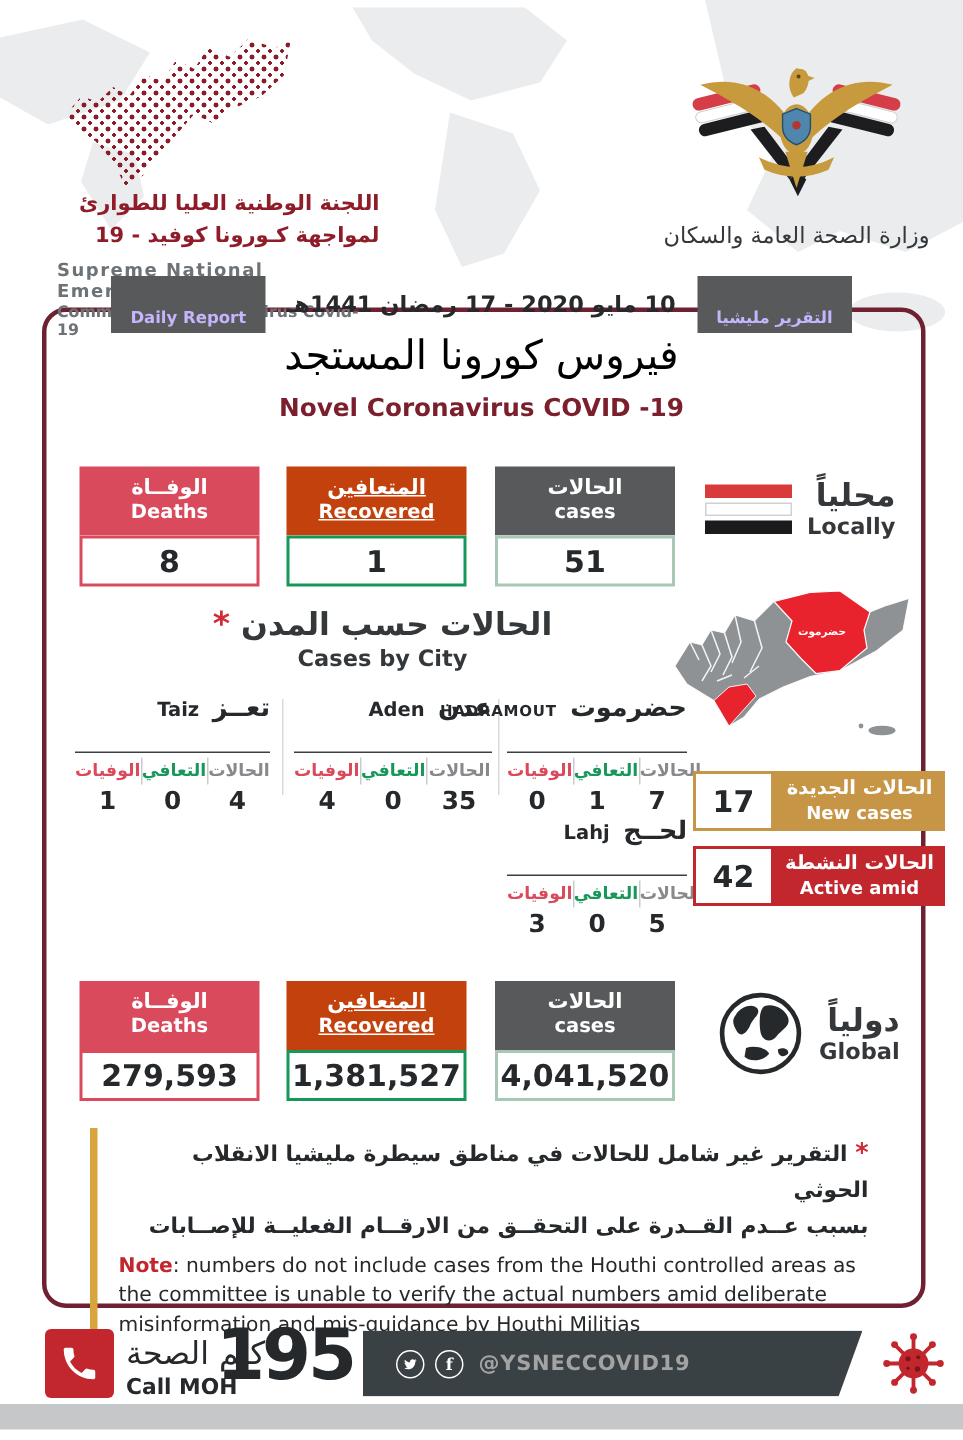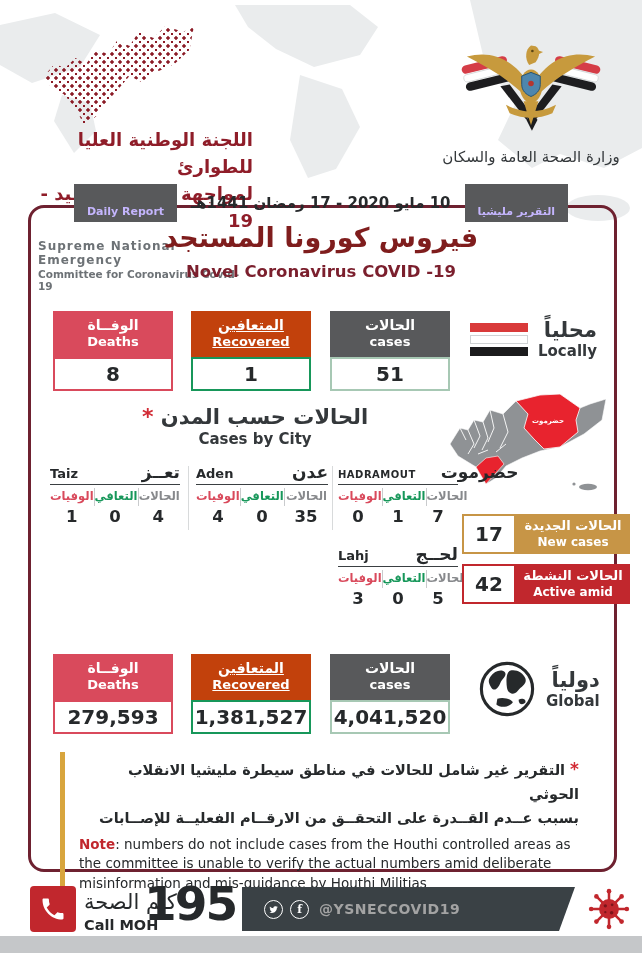--- a/index.html
+++ b/index.html
@@ -16,31 +16,31 @@
   .logo-block{left:38px;top:26px;width:215px;z-index:2;}
   .dots{
     width:150px;height:100px;margin-left:6px;
     background-image:
       radial-gradient(circle,#8b1b26 1.5px,transparent 1.8px),
       radial-gradient(circle,#8b1b26 1.1px,transparent 1.4px);
     background-size:8px 8px,8px 8px;
     background-position:0 0,4px 4px;
     clip-path:polygon(0% 50%,7% 38%,14% 42%,21% 32%,28% 38%,35% 24%,43% 28%,49% 14%,57% 20%,63% 6%,73% 12%,81% 0%,93% 6%,100% 0%,97% 24%,87% 38%,75% 46%,65% 56%,57% 50%,49% 64%,42% 76%,35% 90%,27% 100%,21% 82%,13% 68%,5% 62%);
   }
-  .logo-ar{font-size:18px;font-weight:bold;color:#8f1d29;line-height:1.5;}
+  .logo-ar{font-size:14px;font-weight:bold;color:#8f1d29;line-height:1.5;}
   .logo-en1{font-size:12px;font-weight:bold;color:#6d7276;letter-spacing:1px;margin-top:5px;}
   .logo-en2{font-size:10.5px;font-weight:bold;color:#6d7276;margin-top:1px;}
   .emblem-block{left:438px;top:38px;width:186px;text-align:center;z-index:2;}
   .ministry-name{font-size:15px;font-weight:normal;color:#34383b;margin-top:2px;}
   .report-bar{top:184px;left:0;width:100%;display:flex;justify-content:center;align-items:center;gap:10px;z-index:3;}
   .badge{background:#58595b;color:#c4b5fd;font-weight:bold;font-size:11px;padding:21px 13px 4px;}
   .report-date{font-size:15px;font-weight:bold;color:#26292b;padding:0 4px;text-align:right;}
   
   .main-box{left:28px;top:205px;width:583px;height:661px;border:3px solid #6e2130;border-radius:16px;z-index:1;}
-  .title-ar{top:222px;left:0;width:100%;text-align:center;font-size:27px;font-weight:bold;color:#7f1d1d;z-index:2;}
+  .title-ar{top:222px;left:0;width:100%;text-align:center;font-size:27px;font-weight:normal;color:#000000;z-index:2;}
   .title-en{top:262px;left:0;width:100%;text-align:center;font-size:16.5px;font-weight:bold;color:#7b1f2d;z-index:2;}
   
   .stat-card{width:120px;text-align:center;z-index:2;}
   .stat-head{color:#fff;font-weight:bold;line-height:1.3;padding:5px 2px 6px;}
   .stat-head .ar{font-size:14px;}
   .stat-head .en{font-size:13px;}
   .stat-val{background:#fff;border:2px solid;font-size:20px;font-weight:bold;color:#26292b;padding:3px 0;}
   .card-red  .stat-head{background:#d94a5c;} .card-red  .stat-val{border-color:#d94a5c;}
   .card-green .stat-head{background:#c2410c;text-decoration:underline;} .card-green .stat-val{border-color:#17975a;}
   .card-gray .stat-head{background:#58595b;} .card-gray .stat-val{border-color:#a7c8b4;}
@@ -52,21 +52,21 @@
   .flag .f-white{background:#fff;border:1px solid #cfd2d4;height:7px;}
   .flag .f-black{background:#1b1b1d;}
   .scope-ar{font-size:21px;font-weight:bold;color:#34383b;line-height:1.15;}
   .scope-en{font-size:15px;font-weight:bold;color:#34383b;}
   
   .cbc-title{left:40px;top:404px;width:430px;text-align:center;z-index:2;}
   .cbc-ar{font-size:21px;font-weight:bold;color:#34383b;}
   .cbc-ar .star{color:#d22b35;font-size:22px;}
   .cbc-en{font-size:15px;font-weight:bold;color:#34383b;margin-top:1px;}
   .city{text-align:center;z-index:2;}
-  .city-name{display:flex;justify-content:space-between;align-items:baseline;gap:25px;border-bottom:1.5px solid #3a3f42;padding-bottom:2px;font-weight:bold;color:#26292b;}
+  .city-name{display:flex;justify-content:flex-end;align-items:baseline;gap:9px;border-bottom:1.5px solid #3a3f42;padding-bottom:19px;font-weight:bold;color:#26292b;}
   .city-name .en{font-size:13px;}
   .city-name .en.small{font-size:10px;letter-spacing:.5px;}
   .city-name .ar{font-size:17px;}
   .city-cols{display:flex;margin-top:3px;}
   .city-cols span{flex:1;font-size:11.5px;font-weight:bold;padding:2px 0;line-height:1.2;}
   .city-cols .col-d{color:#d94a5c;border-right:1px solid #c9cbcd;}
   .city-cols .col-r{color:#17975a;border-right:1px solid #c9cbcd;}
   .city-cols .col-c{color:#87898c;}
   .city-vals{display:flex;margin-top:1px;}
   .city-vals span{flex:1;font-size:16.5px;font-weight:bold;color:#26292b;}

